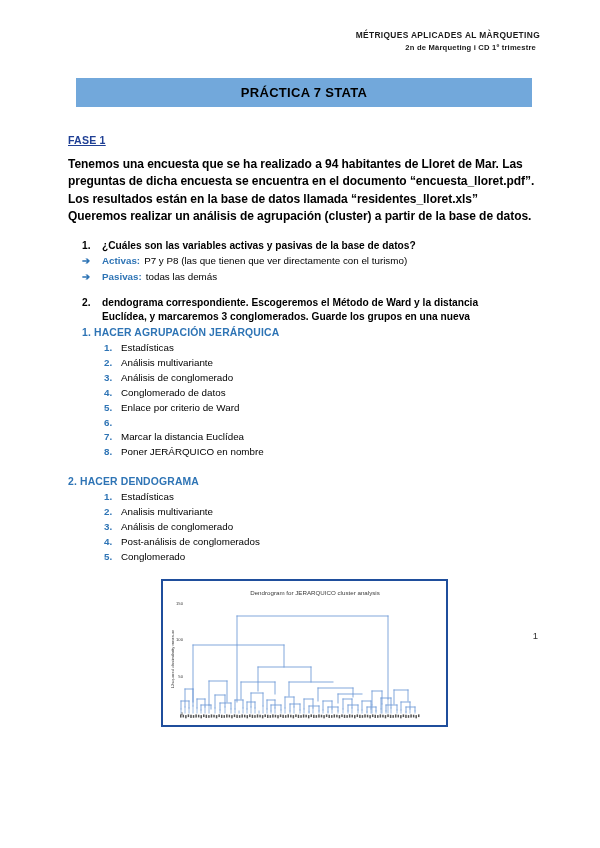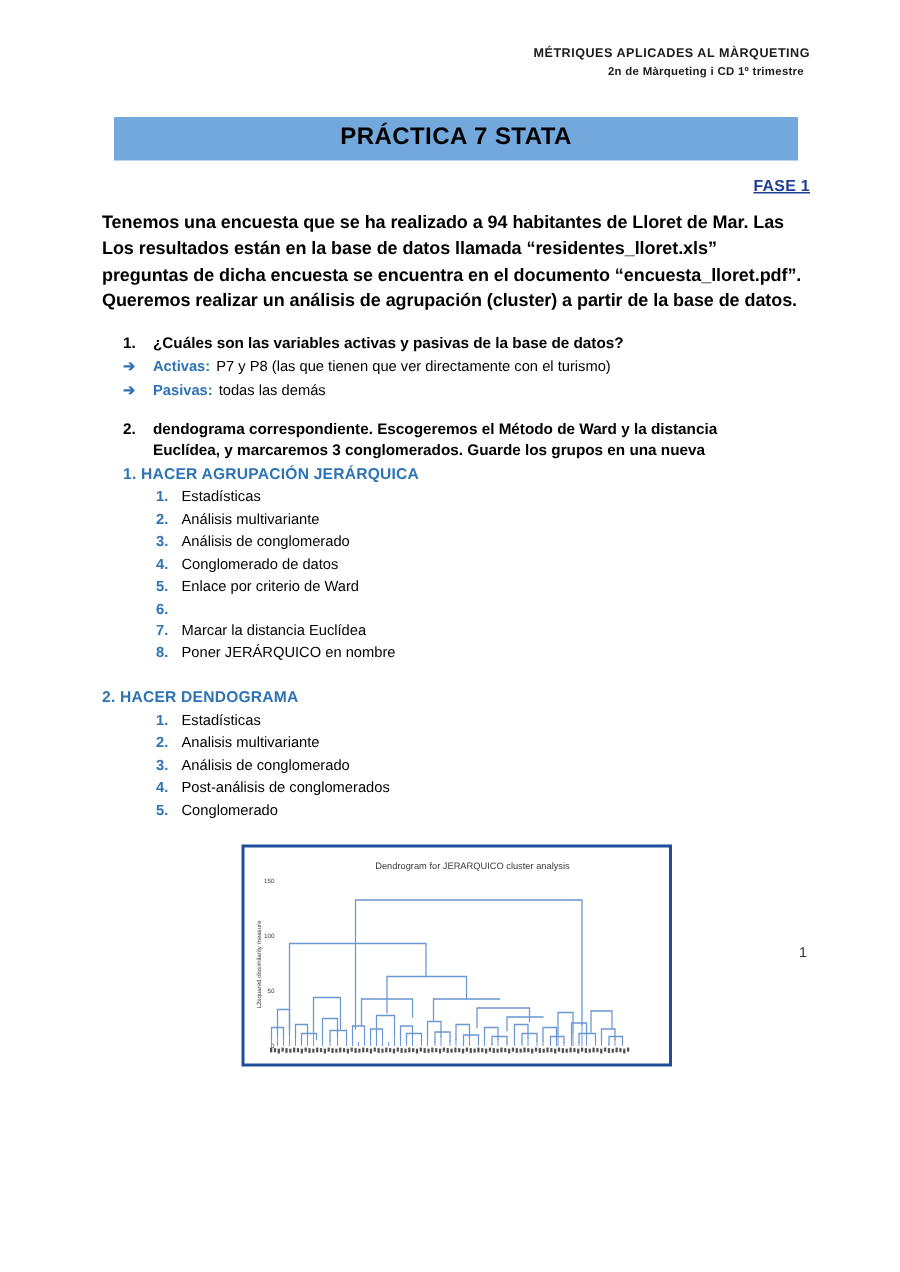--- a/index.html
+++ b/index.html
@@ -47,29 +47,29 @@
   }
 
   
   .banner {
     background: #72a8db;
     text-align: center;
     padding: 5px 0 6px 0;
     margin: 0 8px 0 8px;
   }
   .banner-title {
-    font-size: 16px;
+    font-size: 13px;
     font-weight: bold;
     letter-spacing: .3px;
     color: #000;
   }
 
   .fase {
-    text-align: right;
-    margin: 7px 0 8px 0;
+    text-align: left;
+    margin: 23px 0 8px 0;
   }
   .fase-link {
     font-size: 10.6px;
     font-weight: bold;
     color: #1f3f94;
     text-decoration: underline;
     letter-spacing: .2px;
   }
 
   
@@ -193,22 +193,22 @@
   <div class="banner">
     <span class="banner-title">PRÁCTICA 7 STATA</span>
   </div>
 
   <div class="fase">
     <span class="fase-link">FASE 1</span>
   </div>
 
   <div class="intro">
     <div>Tenemos una encuesta que se ha realizado a 94 habitantes de Lloret de Mar. Las</div>
+    <div>preguntas de dicha encuesta se encuentra en el documento “encuesta_lloret.pdf”.</div>
     <div>Los resultados están en la base de datos llamada “residentes_lloret.xls”</div>
-    <div>preguntas de dicha encuesta se encuentra en el documento “encuesta_lloret.pdf”.</div>
     <div>Queremos realizar un análisis de agrupación (cluster) a partir de la base de datos.</div>
   </div>
 
   <div class="qblock">
     <div class="q-line">
       <span class="q-num">1.</span>
       <span class="q-text">¿Cuáles son las variables activas y pasivas de la base de datos?</span>
     </div>
 
     <div class="arrow-line">

